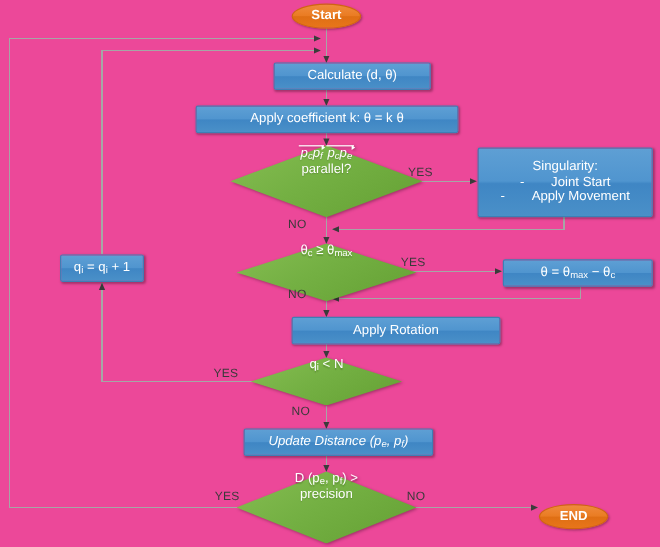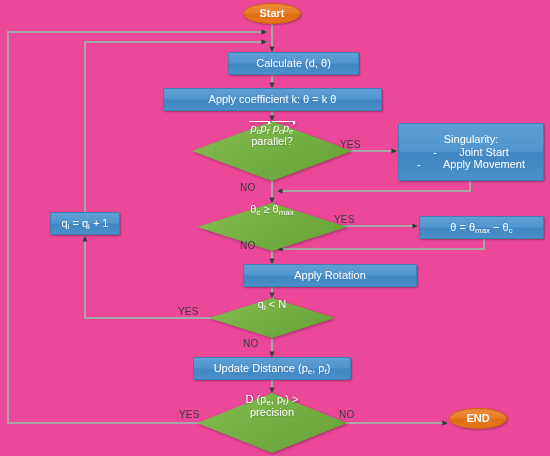--- a/index.html
+++ b/index.html
@@ -204,33 +204,33 @@
     <span>Apply Rotation</span>
   </div>
 
   <div class="dec-wrap" style="left:209px;top:298px;width:126px;height:40px;">
     <div class="dec-shape"></div>
     <div class="dec-label">
       q<sub>i</sub> &lt; N
     </div>
   </div>
 
-  <div class="node proc" style="left:193px;top:357px;width:158px;height:23px;">
+  <div class="node proc" style="left:203px;top:357px;width:158px;height:23px;font-style:italic;">
     <span>Update Distance (p<sub>e</sub>, p<sub>f</sub>)</span>
   </div>
 
   <div class="dec-wrap" style="left:197px;top:393px;width:150px;height:60px;">
     <div class="dec-shape"></div>
     <div class="dec-label">
       <span>D (p<sub>e</sub>, p<sub>f</sub>) &gt;</span><br>
       <span>precision</span>
     </div>
   </div>
 
-  <div class="node term" style="left:449px;top:408px;width:58px;height:21px;">
+  <div class="node term" style="left:449px;top:420px;width:58px;height:21px;">
     <span>END</span>
   </div>
 
   <span class="elabel" style="left:340px;top:139px;">YES</span>
   <span class="elabel" style="left:240px;top:182px;">NO</span>
   <span class="elabel" style="left:334px;top:214px;">YES</span>
   <span class="elabel" style="left:240px;top:240px;">NO</span>
   <span class="elabel" style="left:178px;top:306px;">YES</span>
   <span class="elabel" style="left:243px;top:338px;">NO</span>
   <span class="elabel" style="left:179px;top:409px;">YES</span>

